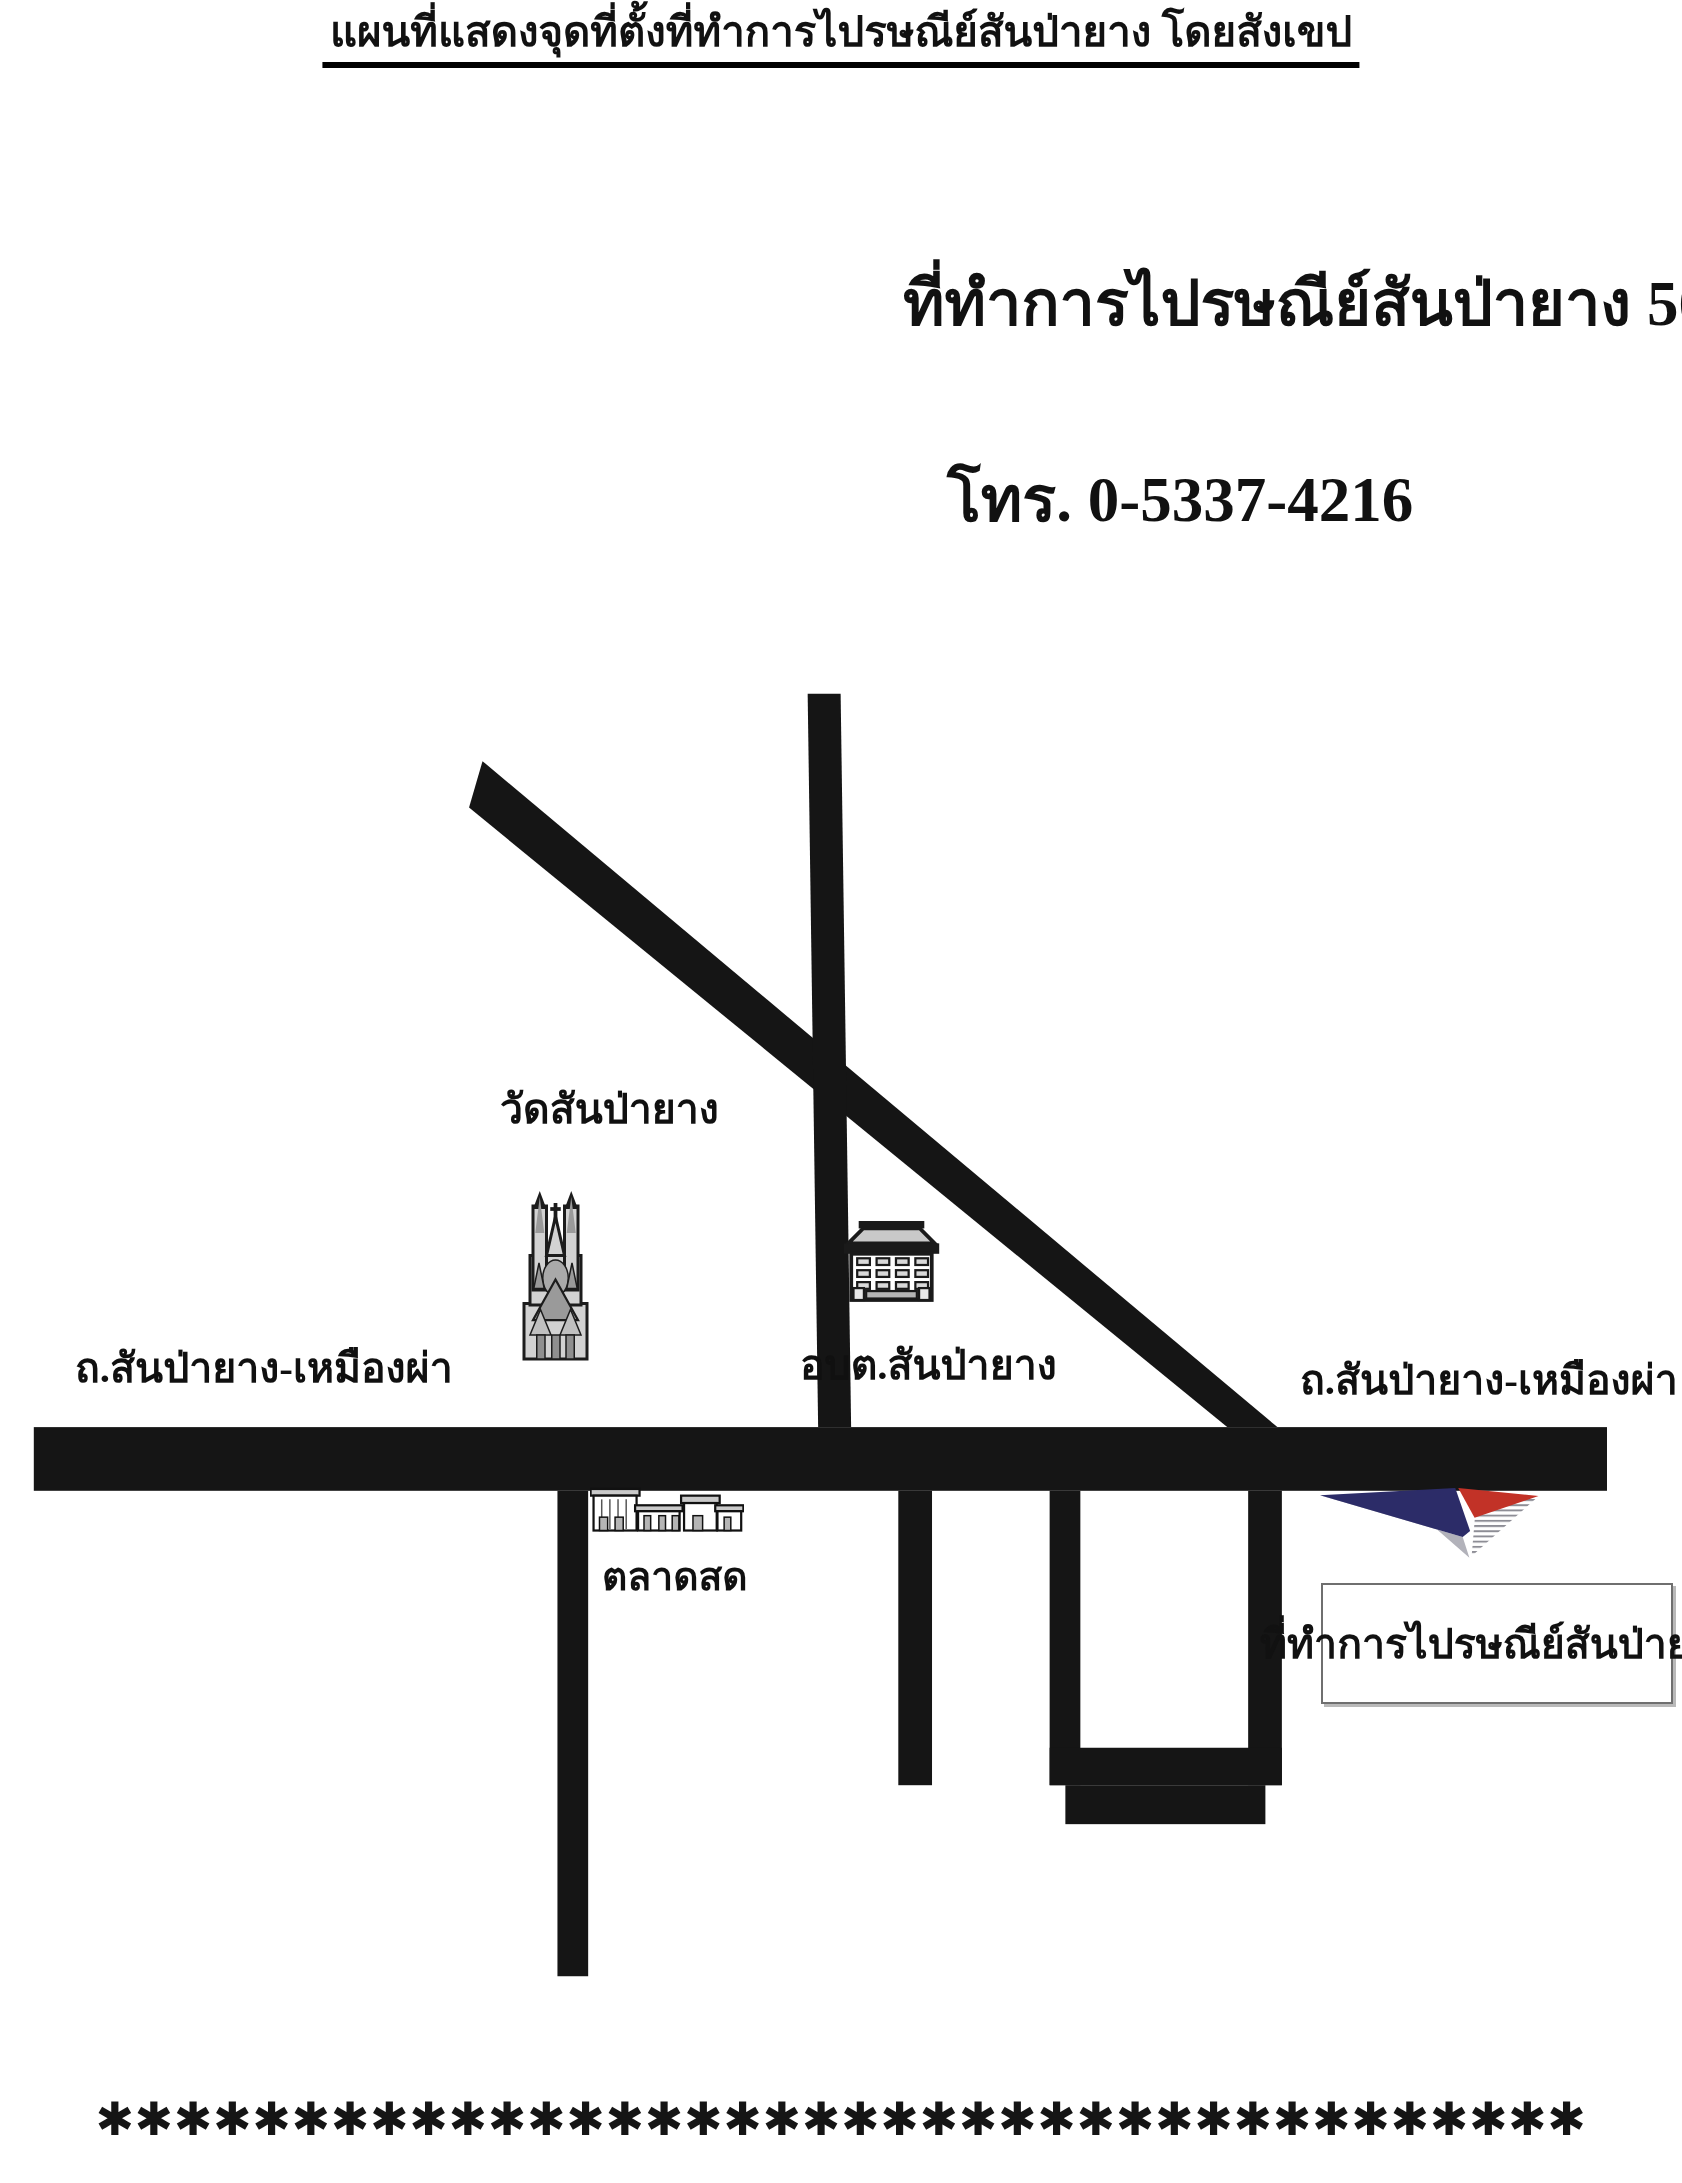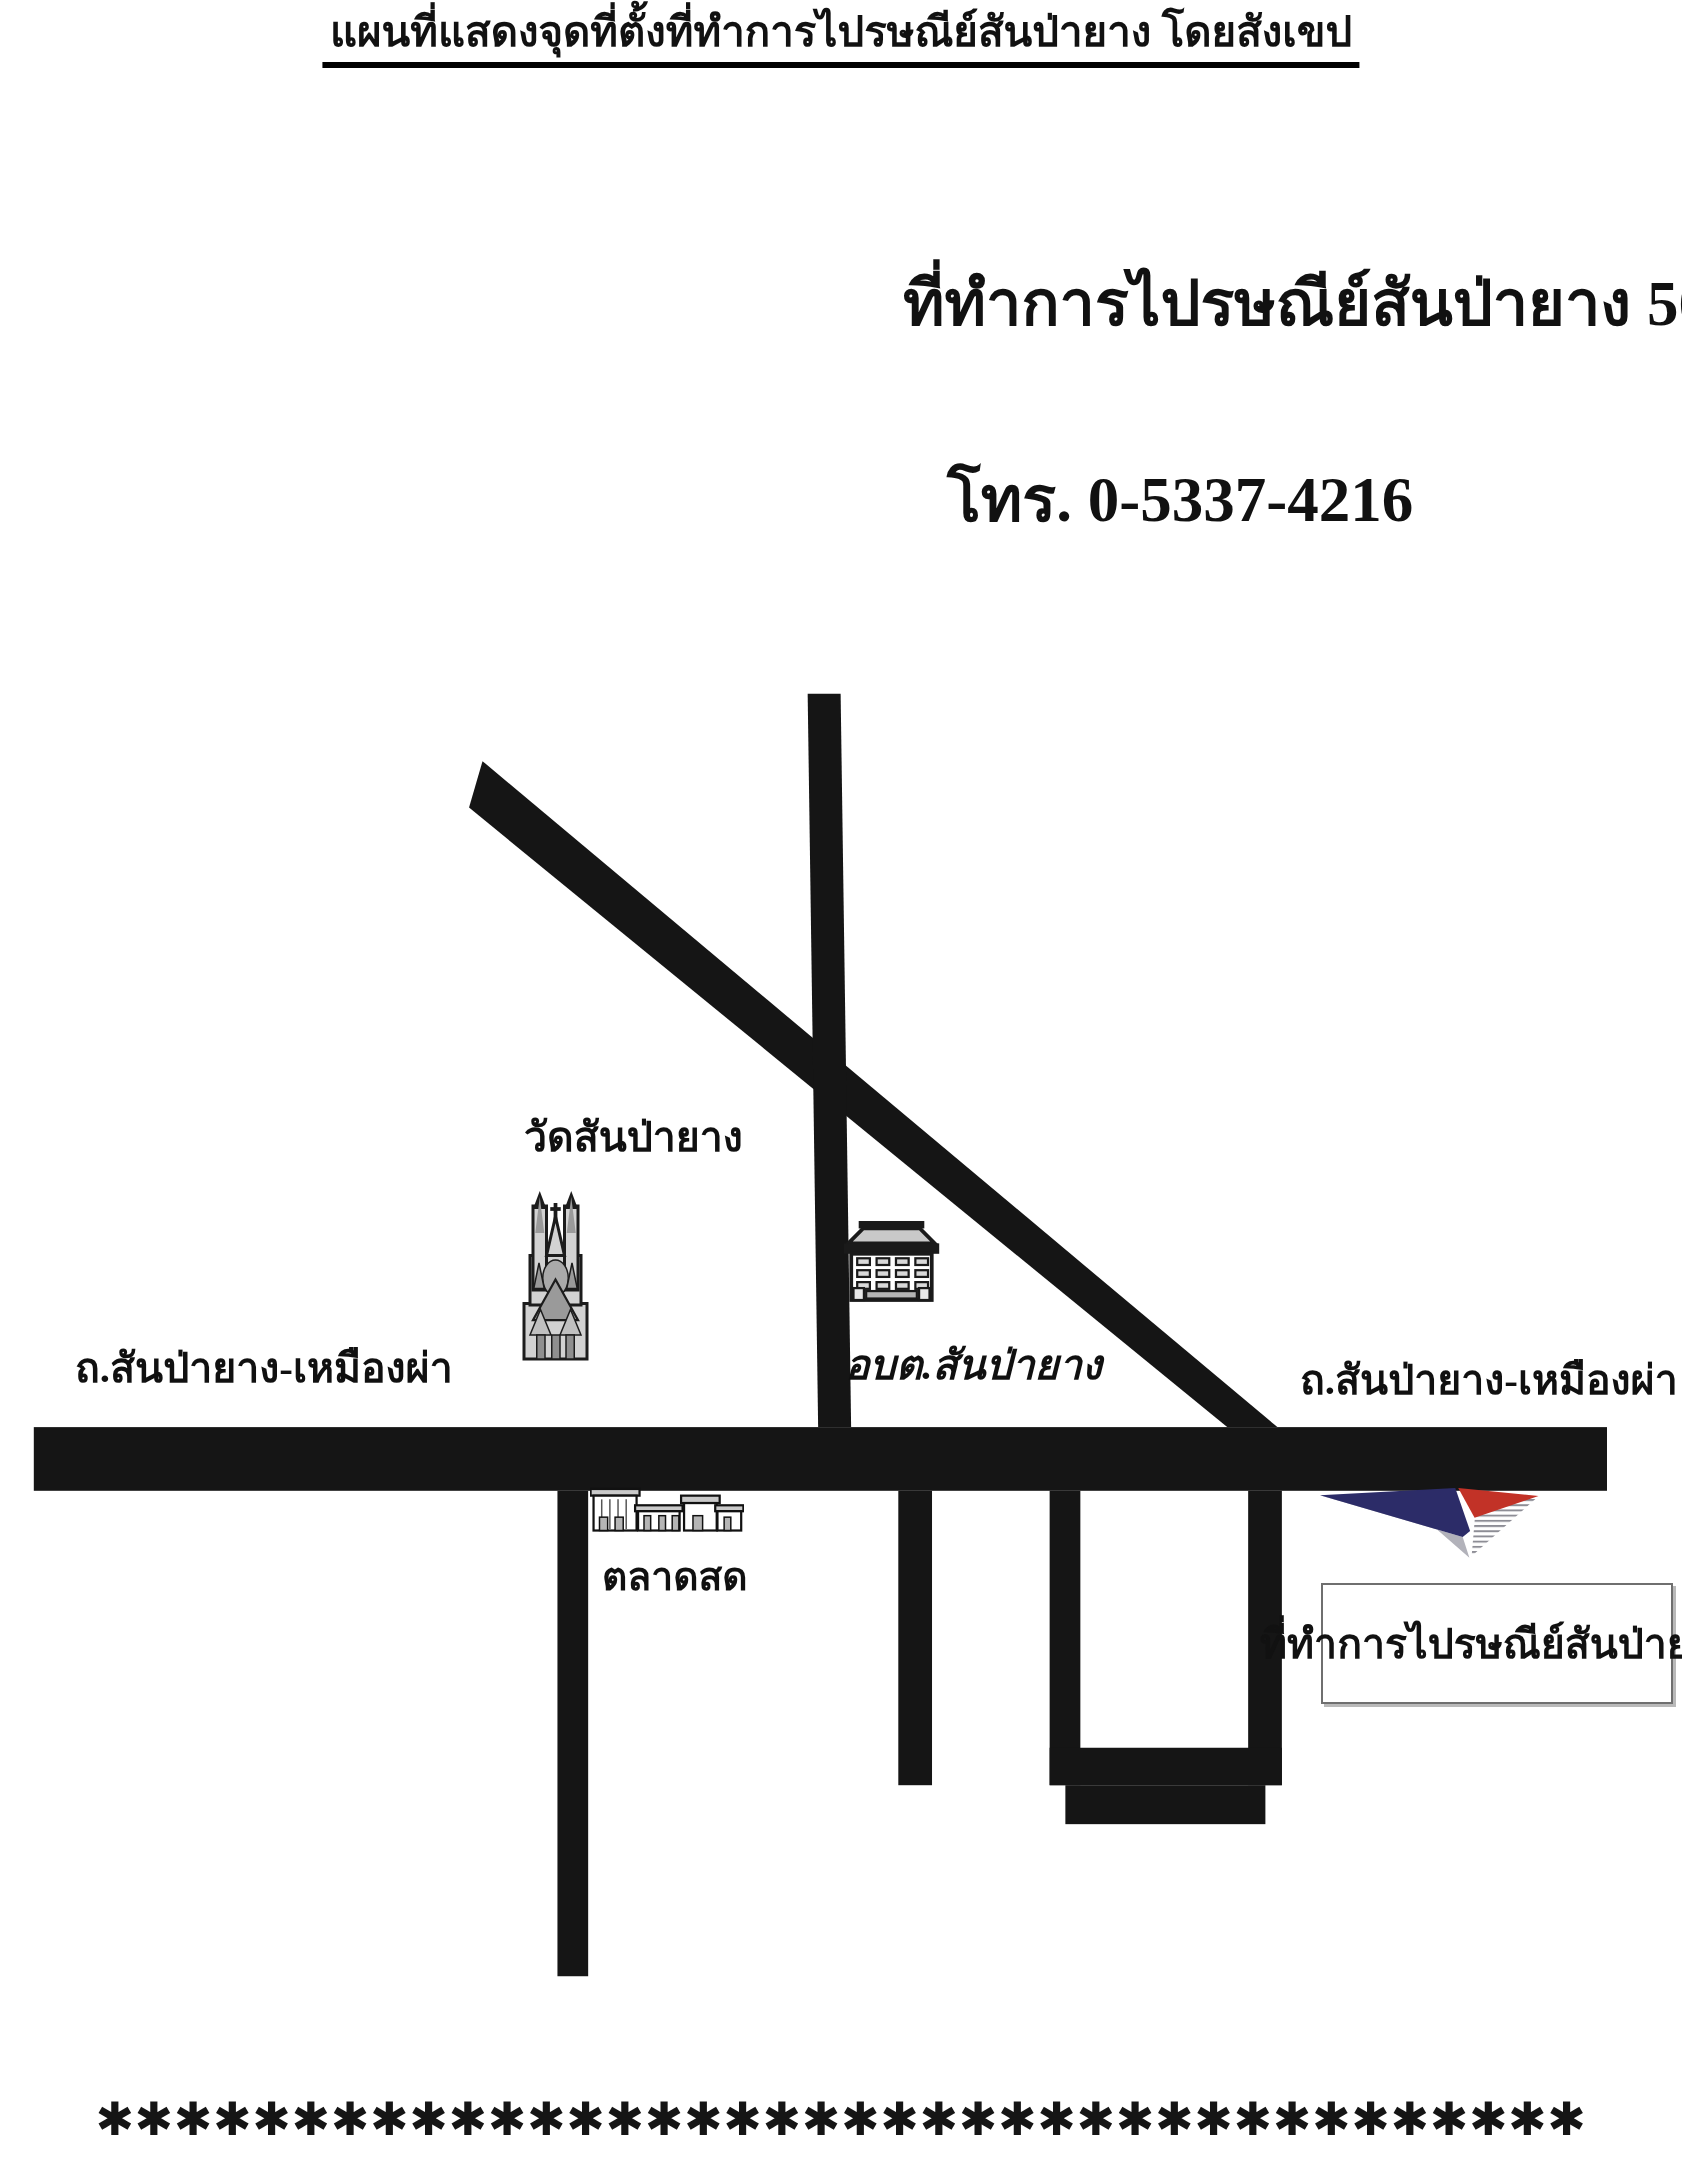--- a/index.html
+++ b/index.html
@@ -8,23 +8,23 @@
   .abs{position:absolute;}
   
   .page-title{top:8px;left:50%;transform:translateX(-50%);
     font-size:42px;font-weight:bold;white-space:nowrap;
     border-bottom:6px solid #000;padding:0 7.5px 6px 7.5px;line-height:1.15;}
   .office-line{left:903px;font-size:63px;font-weight:600;white-space:nowrap;line-height:1.1;}
   .line-name{top:270px;}
   .line-phone{top:466px;margin-left:44px;}
   
   .map-label{font-size:41px;font-weight:600;white-space:nowrap;color:#101010;}
-  .lbl-temple{left:500px;top:1104px;margin-left:24px;}
+  .lbl-temple{left:500px;top:1076px;}
   .lbl-road-left{left:75px;top:1335px;}
-  .lbl-sao{left:845px;top:1332px;font-style:italic;}
+  .lbl-sao{left:800px;top:1332px;}
   .lbl-road-right{left:1300px;top:1347px;}
   .lbl-market{left:602px;top:1545px;font-size:39px;font-family:Liberation Mono, monospace;}
   
   .po-box{left:1321px;top:1583px;width:348px;height:117px;background:#fff;
     border:2.2px solid #6f6f6f;box-shadow:3px 3px 0 #b9b9b9;
     display:flex;align-items:center;justify-content:center;}
   .po-box span{font-size:41px;font-weight:bold;white-space:nowrap;}
   
   .stars{left:0;top:2092px;width:1682px;text-align:center;
     font-size:46px;letter-spacing:0.7px;white-space:nowrap;

